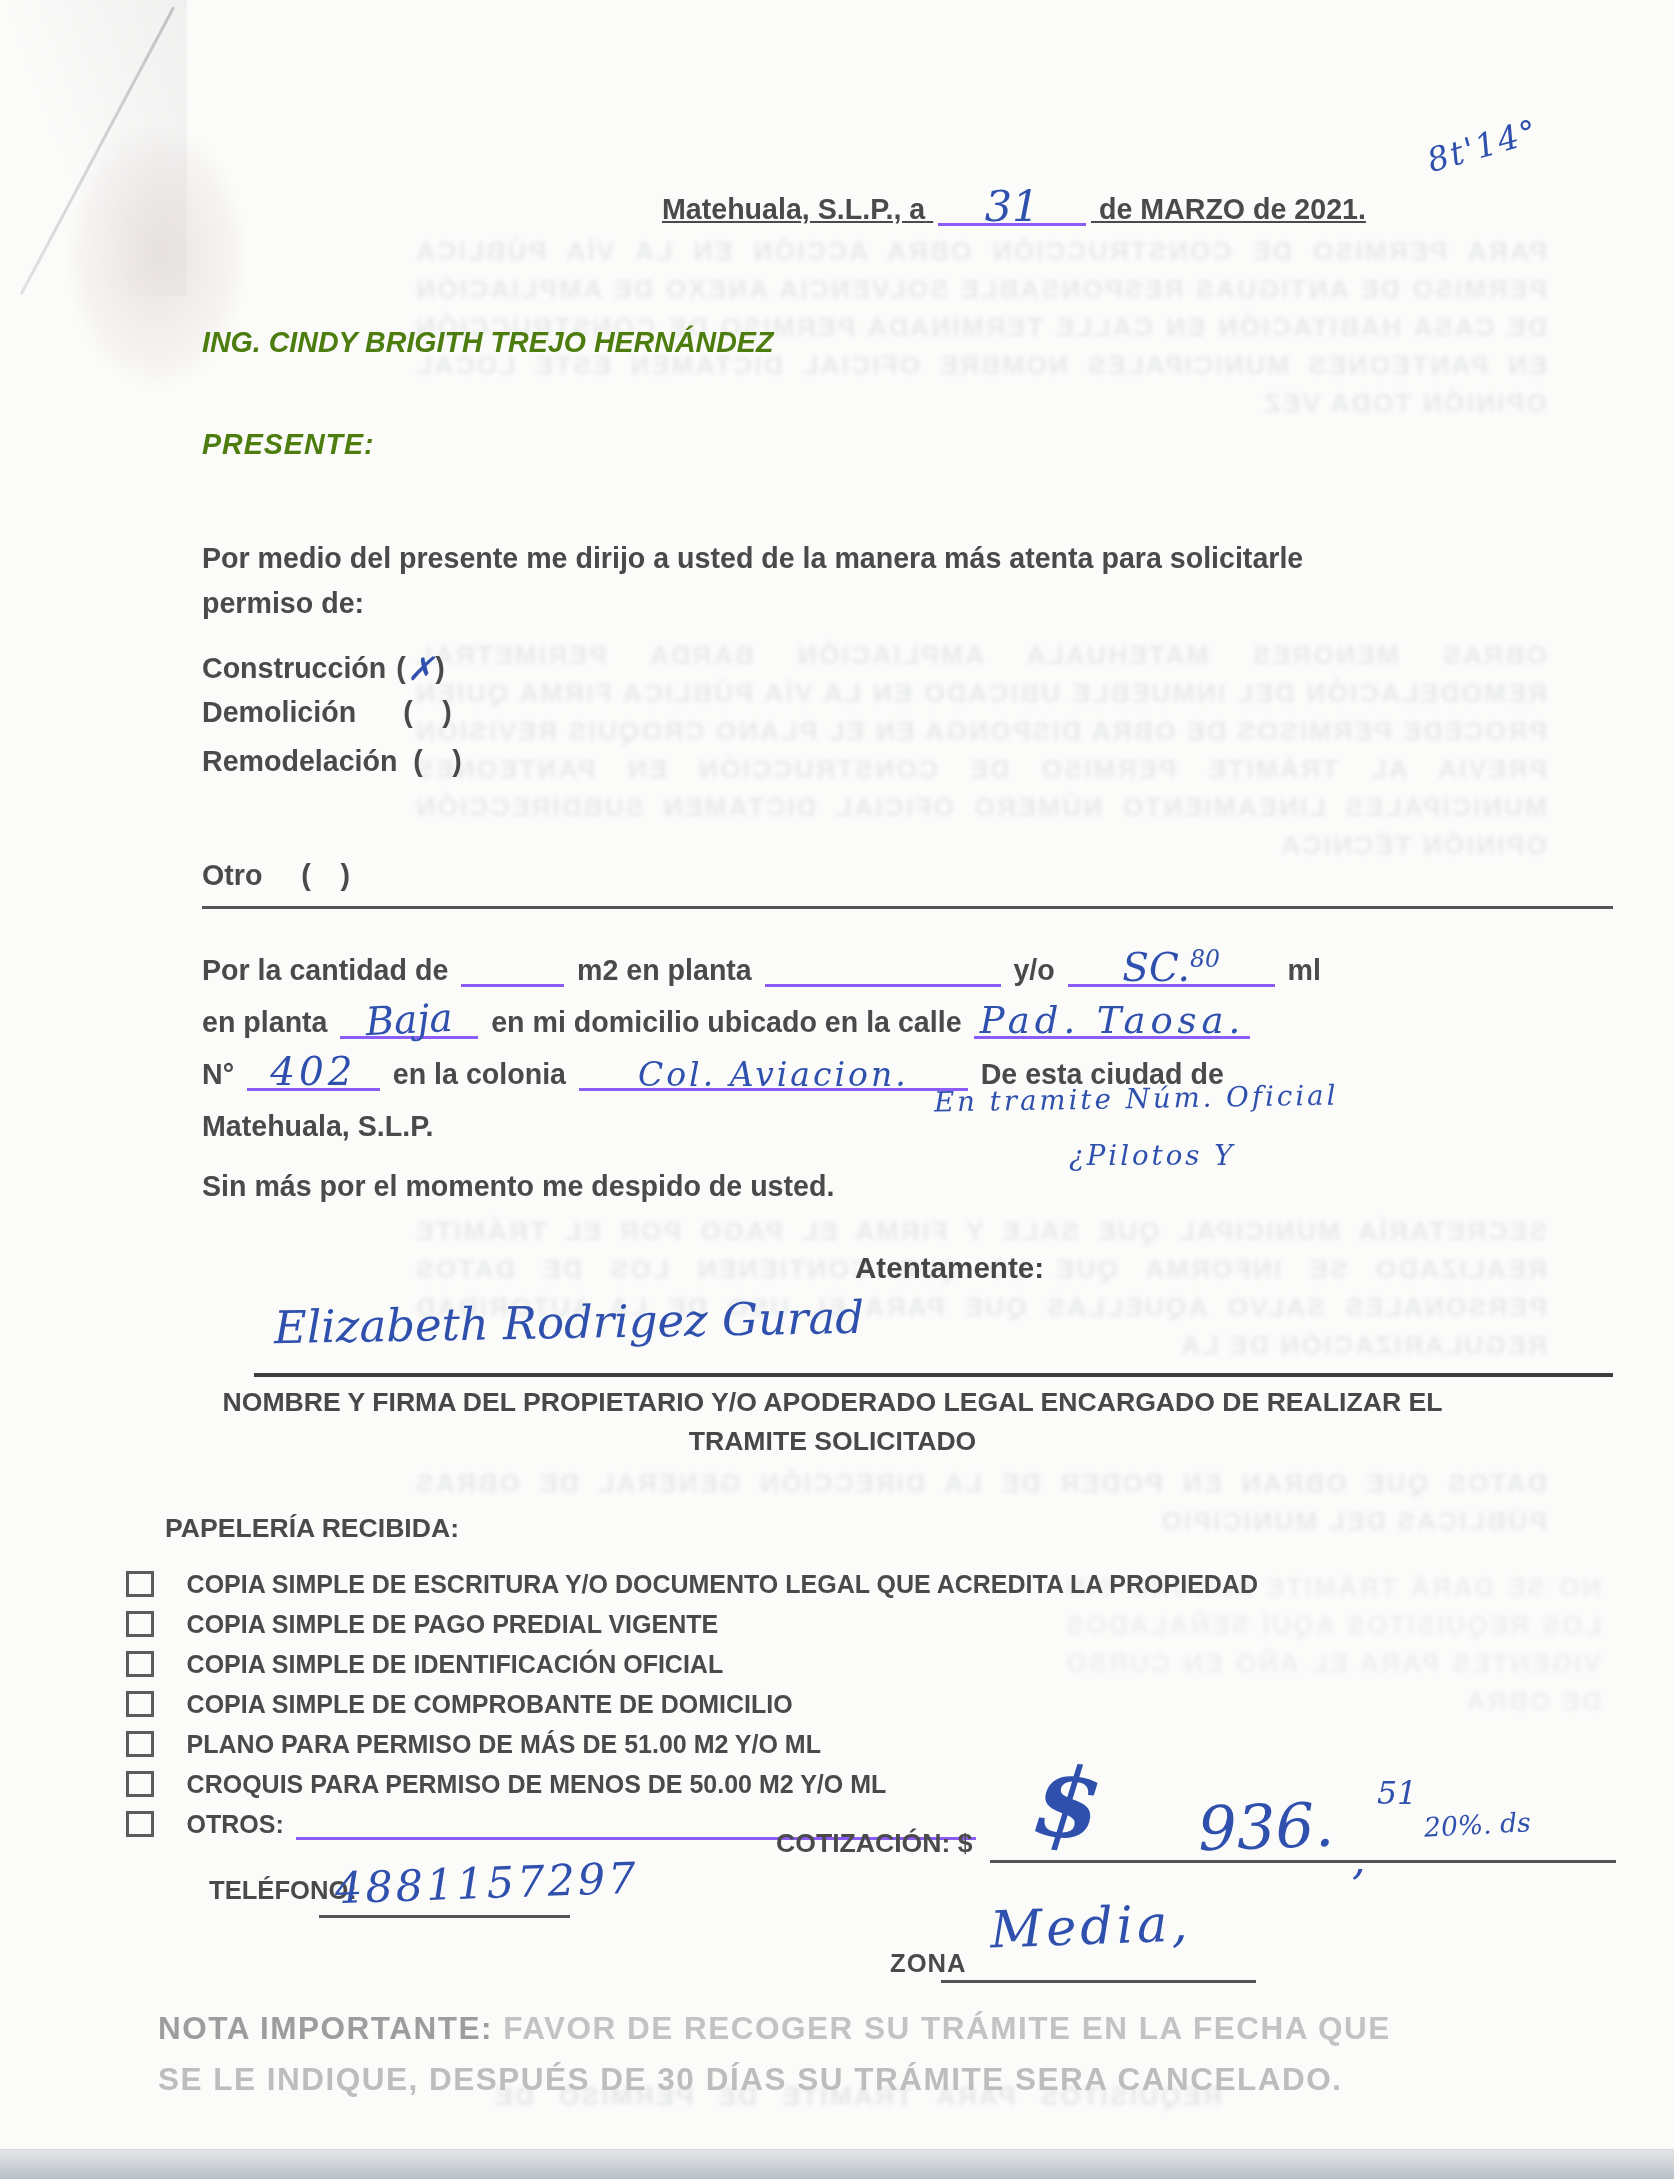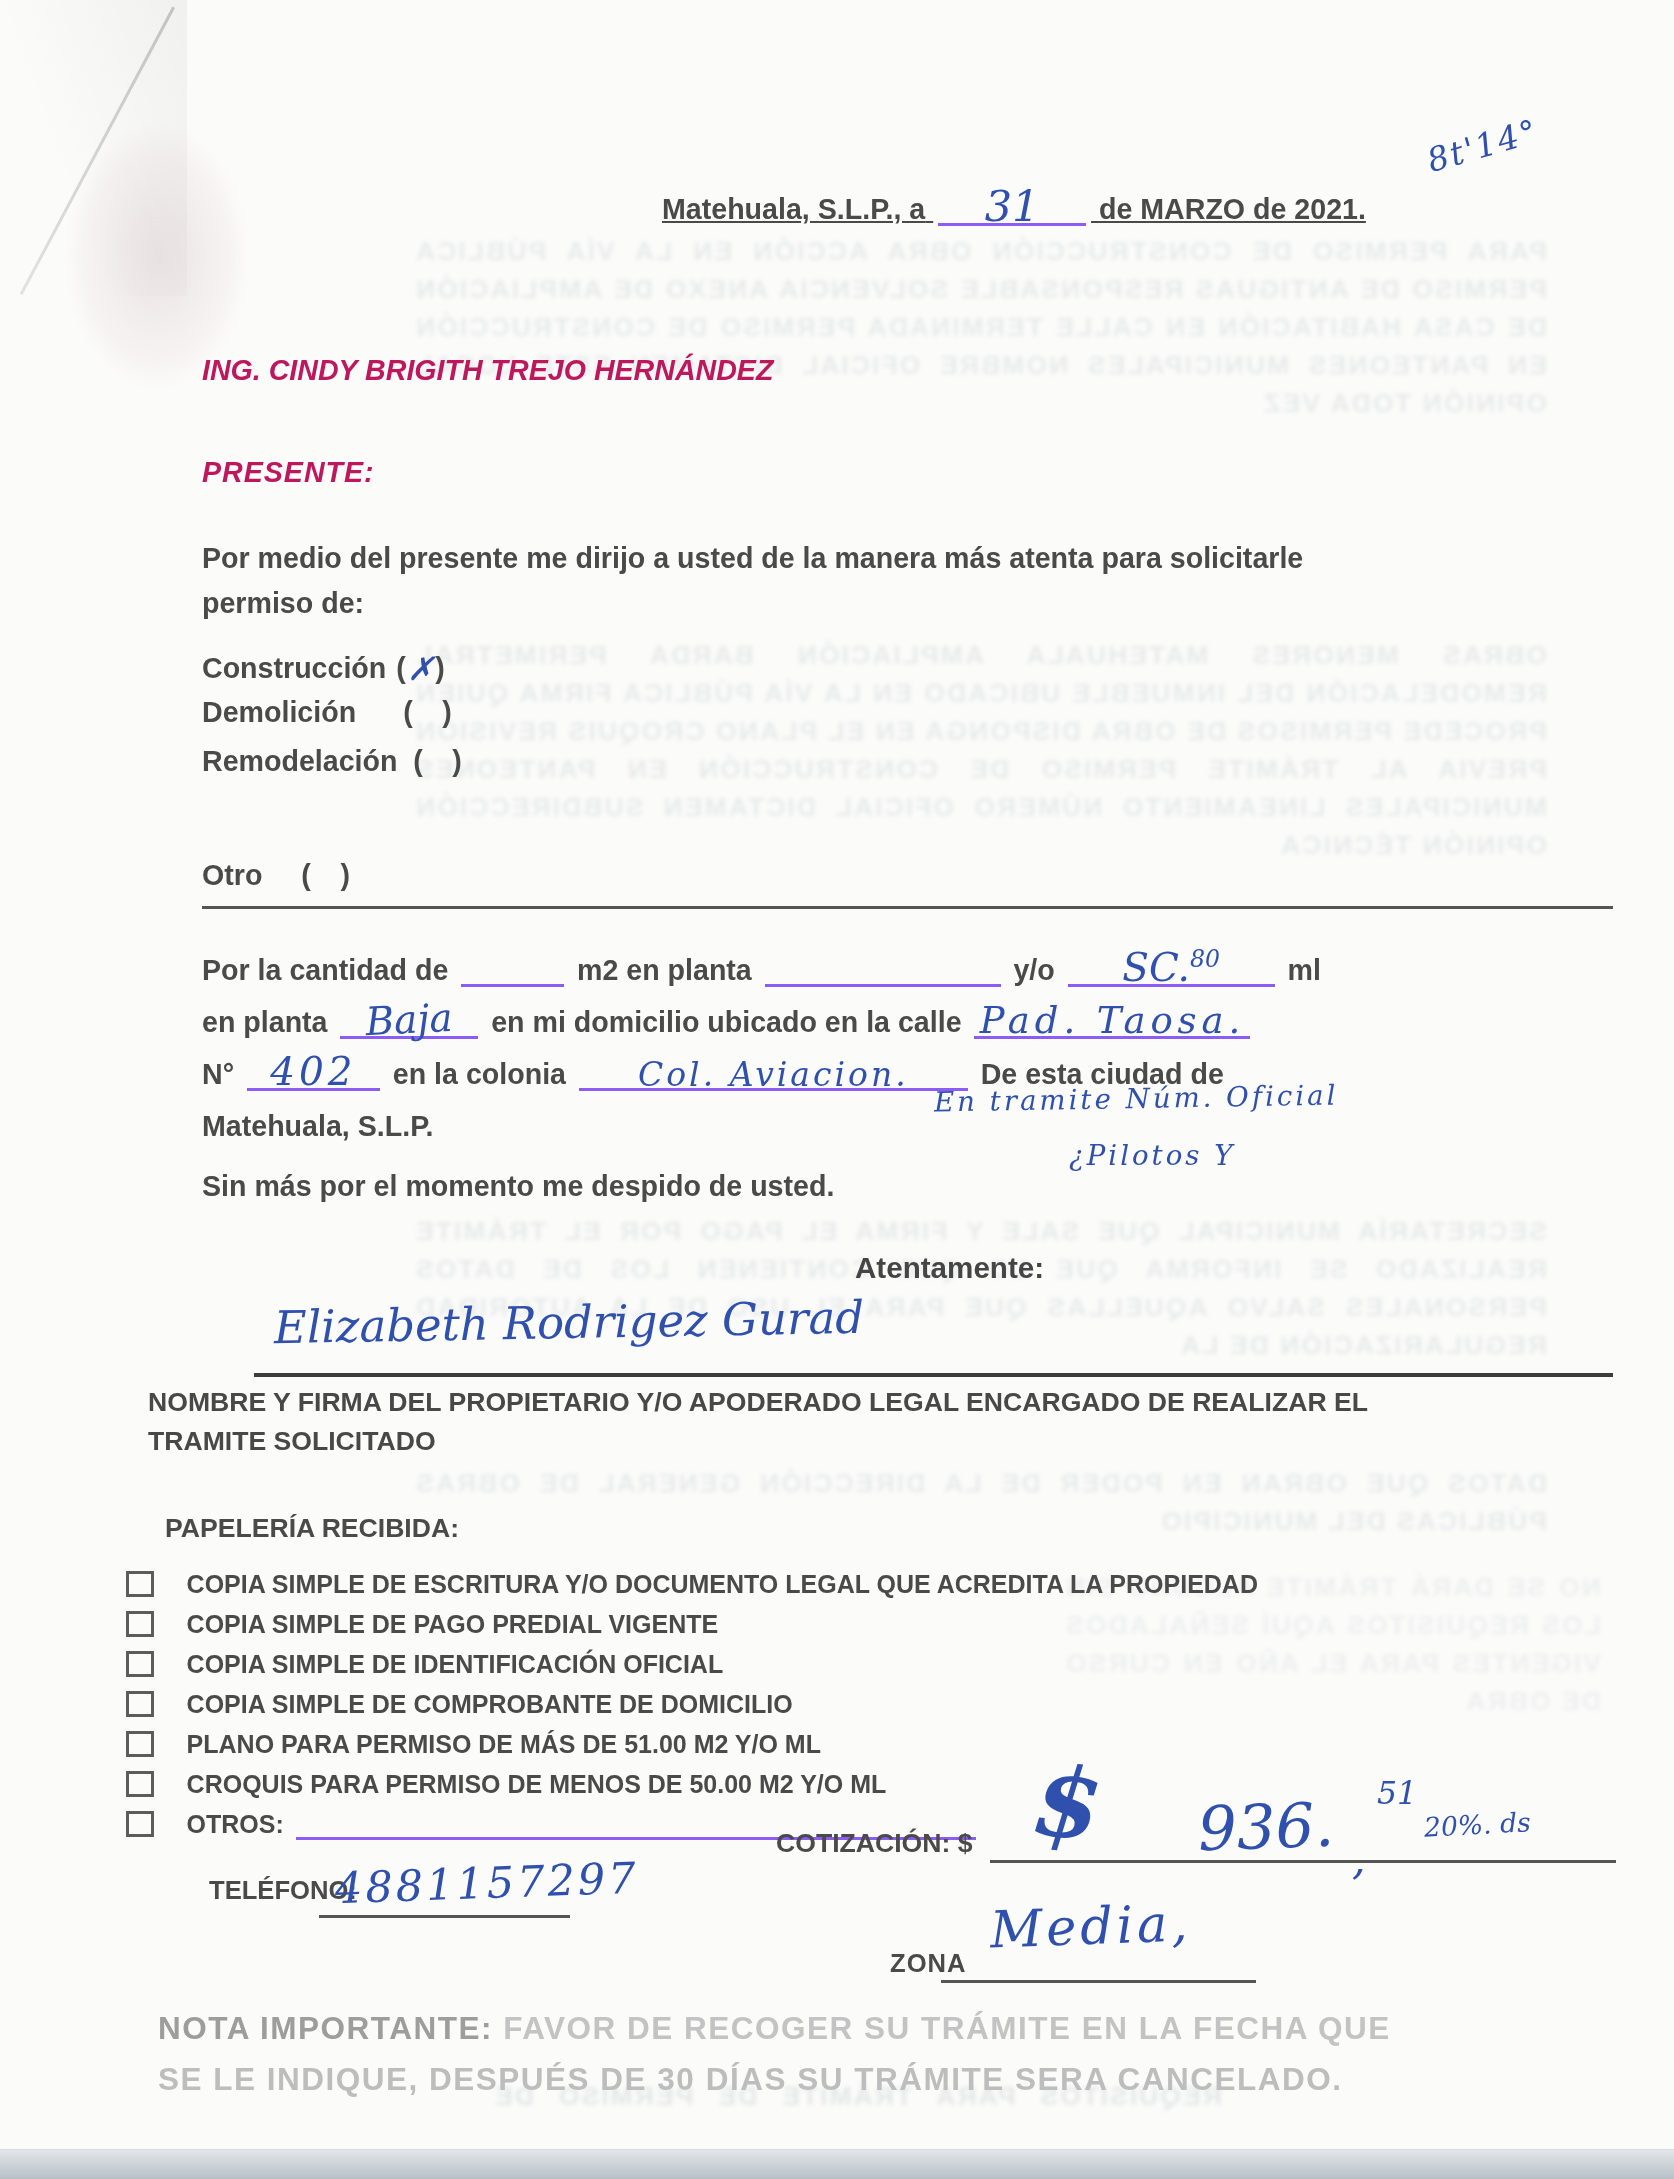--- a/index.html
+++ b/index.html
@@ -46,21 +46,21 @@
 
   
   .hw {
     font-family:"DejaVu Serif", serif; font-style:italic; font-weight:400;
     color:#2f50ad; white-space:nowrap;
   }
 
   
   .date-line { left:662px; top:193px; font-size:28.6px;text-decoration:underline; }
   .corner-note { left:1426px; top:126px; font-size:33px; transform:rotate(-16deg); letter-spacing:2px; }
-  .addr { font-size:28.6px; font-style:italic; color:#be185d;margin-top:28px; }
+  .addr { font-size:28.6px; font-style:italic; color:#4d7c0f; }
   .addr1 { left:202px; top:326px; }
   .addr2 { left:202px; top:390px; }
   .addr3 { left:202px; top:428px; letter-spacing:1px; }
   .intro1 { left:202px; top:542px; font-size:28.6px; }
   .intro2 { left:202px; top:587px; font-size:28.6px; }
 
   .opt { left:202px; font-size:28.6px; }
   .opt .parens { color:#4a4a4a; }
   .xslot { display:inline-block; width:29.6px; text-align:center; }
   .xmark { font-size:32.5px; position:relative; top:2px; font-style:italic; }
@@ -89,21 +89,21 @@
   .hw-planta { font-size:39px; transform:translateX(-50%) rotate(-3deg); }
   .hw-calle { font-size:37px; letter-spacing:4.9px; }
   .hw-num { font-size:39px; letter-spacing:3.9px; }
   .hw-colonia { font-size:33px; letter-spacing:3px; }
   .note1 { left:934px; top:1082px; font-size:27.6px; transform:rotate(-1deg); letter-spacing:3px; }
   .note2 { left:1069px; top:1139px; font-size:27.6px; letter-spacing:3px; }
 
   .closing { left:202px; top:1170px; font-size:28.6px; }
   .atent { left:855px; top:1251px; font-size:29.6px; color:#454545; }
   .signature { left:274px; top:1296px; font-size:45px; transform:rotate(-1deg); }
-  .capwrap { left:148px; top:1383px; width:1369px; text-align:left; white-space:normal; }
+  .capwrap { left:148px; top:1383px; width:1369px; text-align:center; white-space:normal; }
   .capwrap div { font-size:26.6px; line-height:39px; color:#484848; }
 
   .pap-title { left:165px; top:1513px; font-size:26.6px; }
   .pap-list { left:126px; top:1564px; }
   .prow { display:flex; align-items:center; height:40px; }
   .pbox { width:27.6px; height:25.6px; border:3px solid #5c5c5c; margin-right:33px; flex:0 0 auto; }
   .plab { font-size:25px; white-space:nowrap; }
   .otros-blank { margin-left:11.8px; vertical-align:-8.9px; }
 
   .cot-label { left:776px; top:1828px; font-size:26.6px; }

